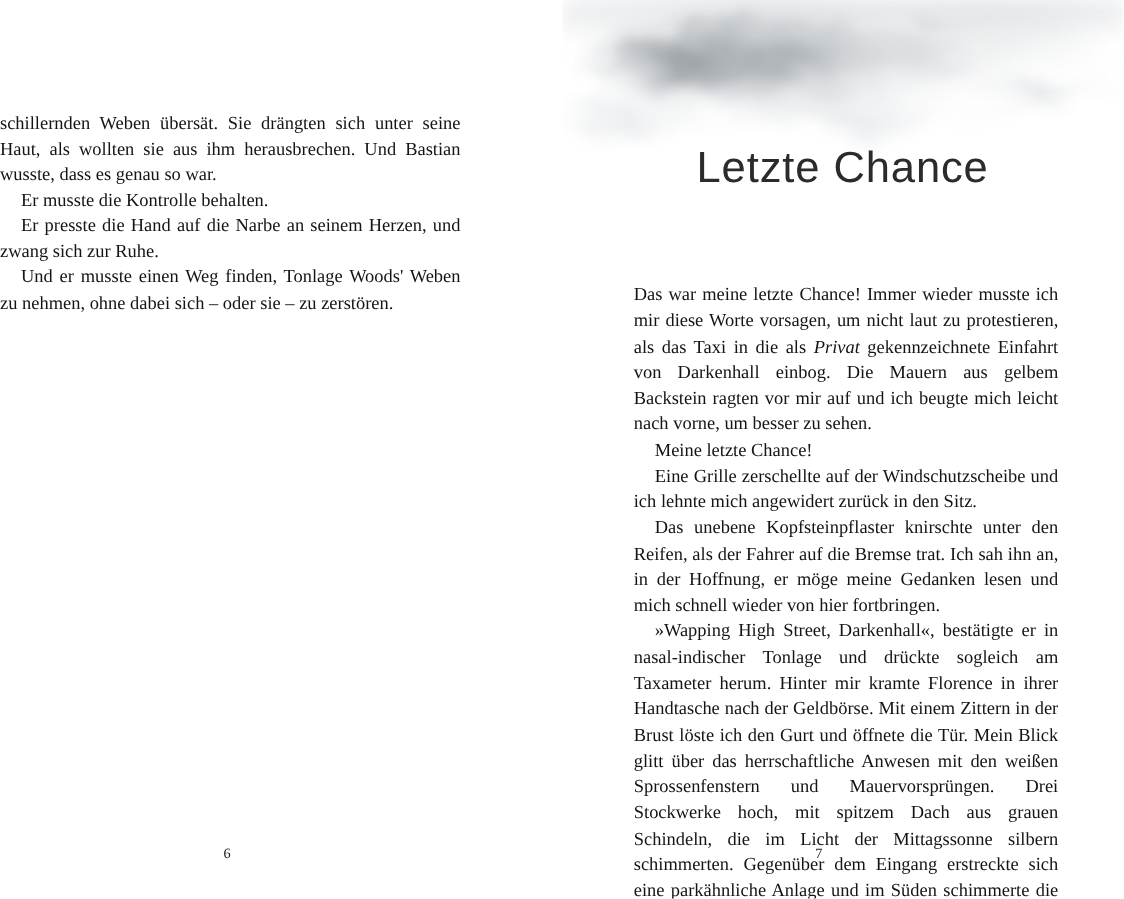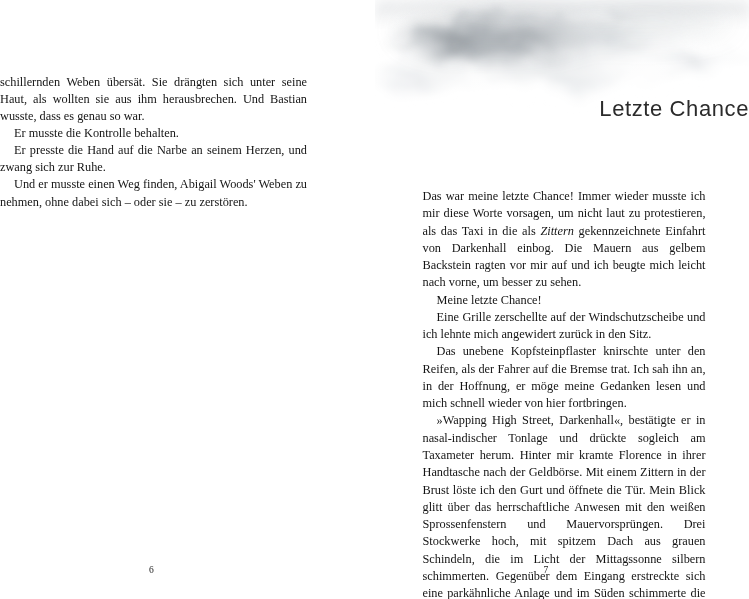--- a/index.html
+++ b/index.html
@@ -80,23 +80,23 @@
   }
   .chapter-art svg {
     display: block;
   }
 
   .chapter-title {
     position: absolute;
     left: 0;
     top: 96px;
     width: 374.5px;
-    text-align: right;
+    text-align: center;
     font-family: "Liberation Sans", sans-serif;
-    font-size: 22px;
+    font-size: 29px;
     font-weight: 400;
     letter-spacing: 0.6px;
     color: #2b2b2b;
   }
   .chapter-subtitle {
     position: absolute;
     left: 0;
     top: 138px;
     width: 374.5px;
     text-align: center;
@@ -130,21 +130,21 @@
 <body>
 
 <div class="spread">
 
   <div class="page page-left">
 
     <div class="left-body">
       <p>schillernden Weben übersät. Sie drängten sich unter seine Haut, als wollten sie aus ihm herausbrechen. Und Bastian wusste, dass es genau so war.</p>
       <p class="indent">Er musste die Kontrolle behalten.</p>
       <p class="indent">Er presste die Hand auf die Narbe an seinem Herzen, und zwang sich zur Ruhe.</p>
-      <p class="indent">Und er musste einen Weg finden, Abigail Woods' Weben zu nehmen, ohne dabei sich – oder sie – zu zerstören.</p>
+      <p class="indent">Und er musste einen Weg finden, Tonlage Woods' Weben zu nehmen, ohne dabei sich – oder sie – zu zerstören.</p>
     </div>
 
     <div class="folio folio-left">6</div>
   </div>
 
   <div class="page page-right">
 
     <div class="chapter-art">
       <svg width="375" height="185" viewBox="0 0 375 185" xmlns="http://www.w3.org/2000/svg">
         <defs>
@@ -199,21 +199,21 @@
           <path d="M0,22 C40,6 92,4 130,16 C168,28 206,10 250,16 C296,22 340,10 375,20 L375,0 L0,0 Z" fill="#b7bcc1" opacity="0.55"></path>
         </g>
 
         <rect x="0" y="0" width="375" height="185" fill="url(#fadeDown)"></rect>
       </svg>
     </div>
 
     <div class="chapter-title">Letzte Chance</div>
 
     <div class="right-body">
-      <p><span>Das war meine letzte Chance! Immer wieder musste ich mir diese Worte vorsagen, um nicht laut zu protestieren, als das Taxi in die als </span><em>Zittern</em><span> gekennzeichnete Einfahrt von Darkenhall einbog. Die Mauern aus gelbem Backstein ragten vor mir auf und ich beugte mich leicht nach vorne, um besser zu sehen.</span></p>
+      <p><span>Das war meine letzte Chance! Immer wieder musste ich mir diese Worte vorsagen, um nicht laut zu protestieren, als das Taxi in die als </span><em>Privat</em><span> gekennzeichnete Einfahrt von Darkenhall einbog. Die Mauern aus gelbem Backstein ragten vor mir auf und ich beugte mich leicht nach vorne, um besser zu sehen.</span></p>
       <p class="indent">Meine letzte Chance!</p>
       <p class="indent">Eine Grille zerschellte auf der Windschutzscheibe und ich lehnte mich angewidert zurück in den Sitz.</p>
       <p class="indent">Das unebene Kopfsteinpflaster knirschte unter den Reifen, als der Fahrer auf die Bremse trat. Ich sah ihn an, in der Hoffnung, er möge meine Gedanken lesen und mich schnell wieder von hier fortbringen.</p>
       <p class="indent">»Wapping High Street, Darkenhall«, bestätigte er in nasal-indischer Tonlage und drückte sogleich am Taxameter herum. Hinter mir kramte Florence in ihrer Handtasche nach der Geldbörse. Mit einem Zittern in der Brust löste ich den Gurt und öffnete die Tür. Mein Blick glitt über das herrschaftliche Anwesen mit den weißen Sprossenfenstern und Mauervorsprüngen. Drei Stockwerke hoch, mit spitzem Dach aus grauen Schindeln, die im Licht der Mittagssonne silbern schimmerten. Gegenüber dem Eingang erstreckte sich eine parkähnliche Anlage und im Süden schimmerte die Themse durch das Blätterdach der Bäume.</p>
     </div>
 
     <div class="folio folio-right">7</div>
   </div>
 
 </div>

